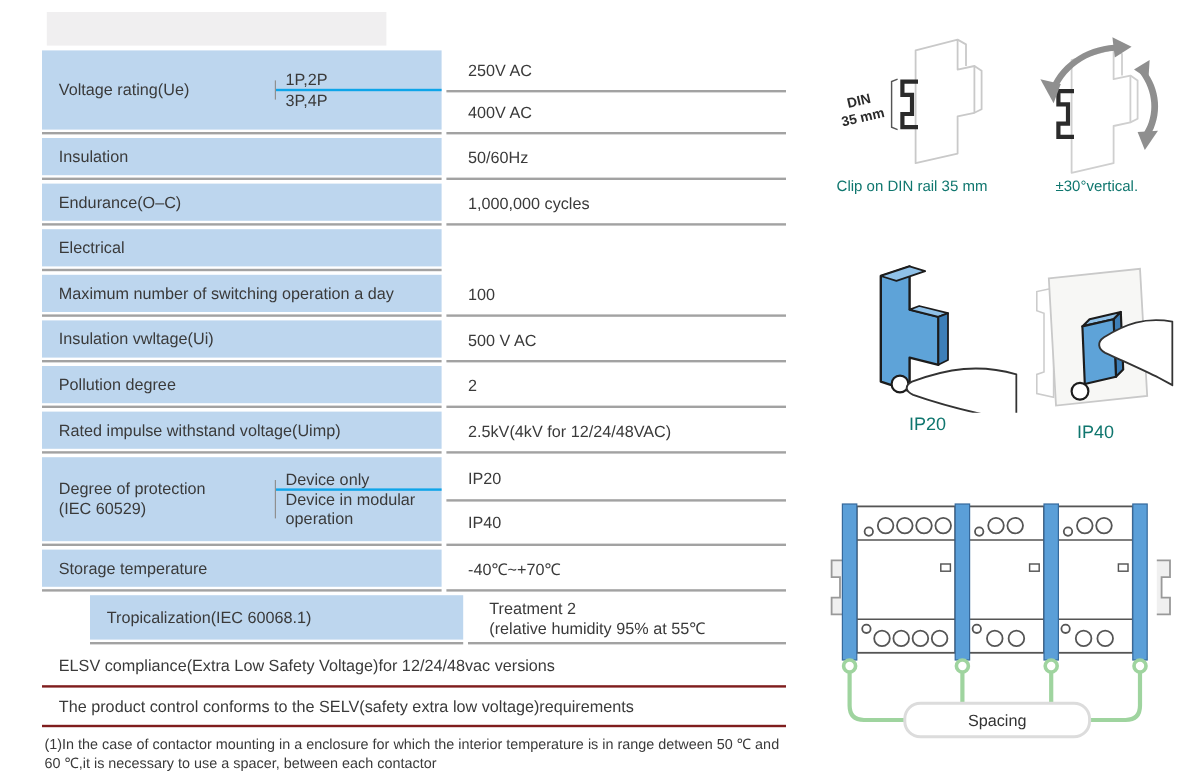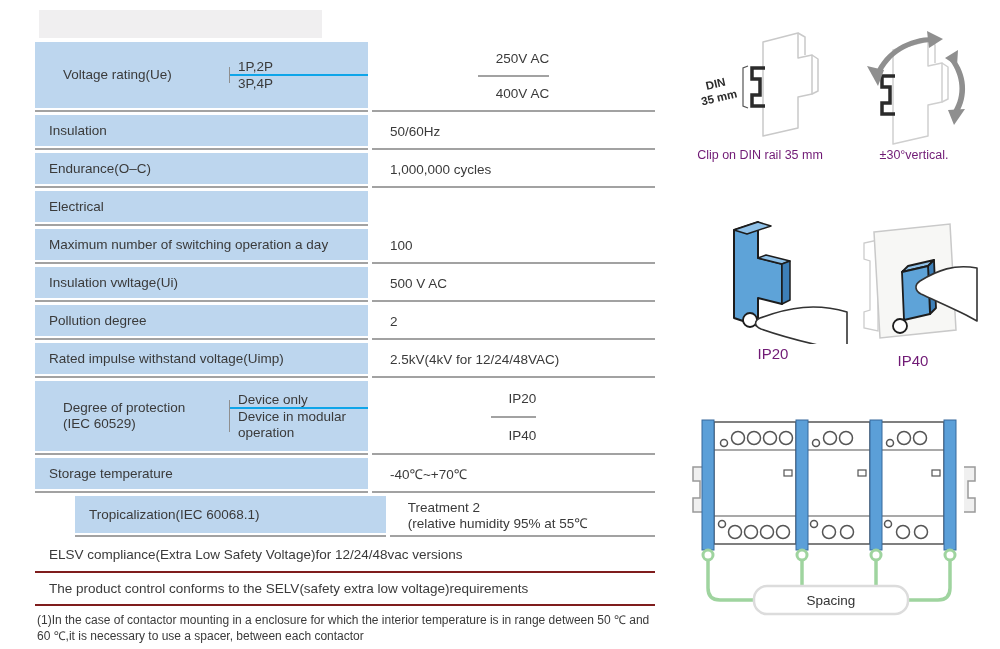--- a/index.html
+++ b/index.html
@@ -11,37 +11,37 @@
   .t-row.hdr{height:28px;margin-bottom:4px;}
   .hcell{width:333px;background:#f0eff0;display:flex;align-items:center;padding-left:14px;box-sizing:border-box;}
   .hcell2{width:283px;margin-left:4px;background:#f0eff0;}
   .lcell{width:333px;border-bottom:2px solid #a2a2a2;display:flex;box-sizing:border-box;}
   .lcell .bg{flex:1;background:#bdd6ee;margin-bottom:2px;display:flex;align-items:center;
              padding:2px 8px 2px 14px;box-sizing:border-box;line-height:1.12;}
   .vcell{width:283px;margin-left:4px;border-bottom:2px solid #a2a2a2;display:flex;align-items:center;
          padding-left:18px;box-sizing:border-box;line-height:1.12;}
   .t-row.simple{height:35px;}
   .t-row.merged .lcell .bg{padding:0;}
-  .merged-main{width:195px;display:flex;align-items:center;padding-left:28px;box-sizing:border-box;
+  .merged-main{width:195px;display:flex;align-items:center;padding-left:14px;box-sizing:border-box;
                border-right:1px solid #8f8f8f;line-height:1.15;}
   .merged-subs{flex:1;display:flex;flex-direction:column;}
   .merged-sub{flex:1;display:flex;align-items:center;padding-left:8px;line-height:1.12;}
   .merged-sub + .merged-sub{border-top:2px solid #0ea5e9;}
-  .vstack{width:283px;margin-left:4px;display:flex;flex-direction:column;border-bottom:2px solid #a2a2a2;box-sizing:border-box;align-items:center;}
+  .vstack{width:283px;margin-left:4px;display:flex;flex-direction:column;border-bottom:2px solid #a2a2a2;box-sizing:border-box;}
   .vstack .v{flex:1;display:flex;align-items:center;padding-left:18px;line-height:1.12;}
   .vstack .v + .v{border-top:2px solid #a2a2a2;}
   .row-voltage{height:70px;}
   .row-protection{height:74px;}
   .row-tropical{height:41px;padding-left:40px;}
   .preline{white-space:pre-line;}
   .note-row{border-bottom:2px solid #7f1d1d;padding:7px 8px 8px 14px;margin-bottom:1px;line-height:1.15;}
   .footnote{padding:6px 0 0 2px;font-size:12px;line-height:1.3;}
   
   .ill{position:absolute;}
-  .cap{position:absolute;text-align:center;color:#701a75;}
+  .cap{position:absolute;text-align:center;color:#0f766e;}
   .cap.small{font-size:12.5px;}
   .cap.big{font-size:15px;}
   svg text{font-family:"Liberation Sans", sans-serif;}
 </style>
 </head>
 <body>
 
 <div class="page">
 
   <div class="spec-table">

